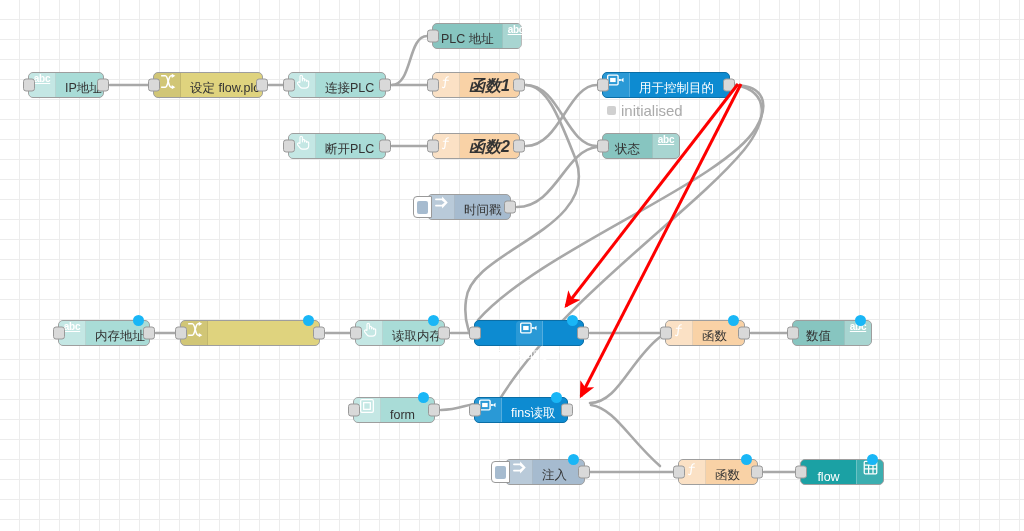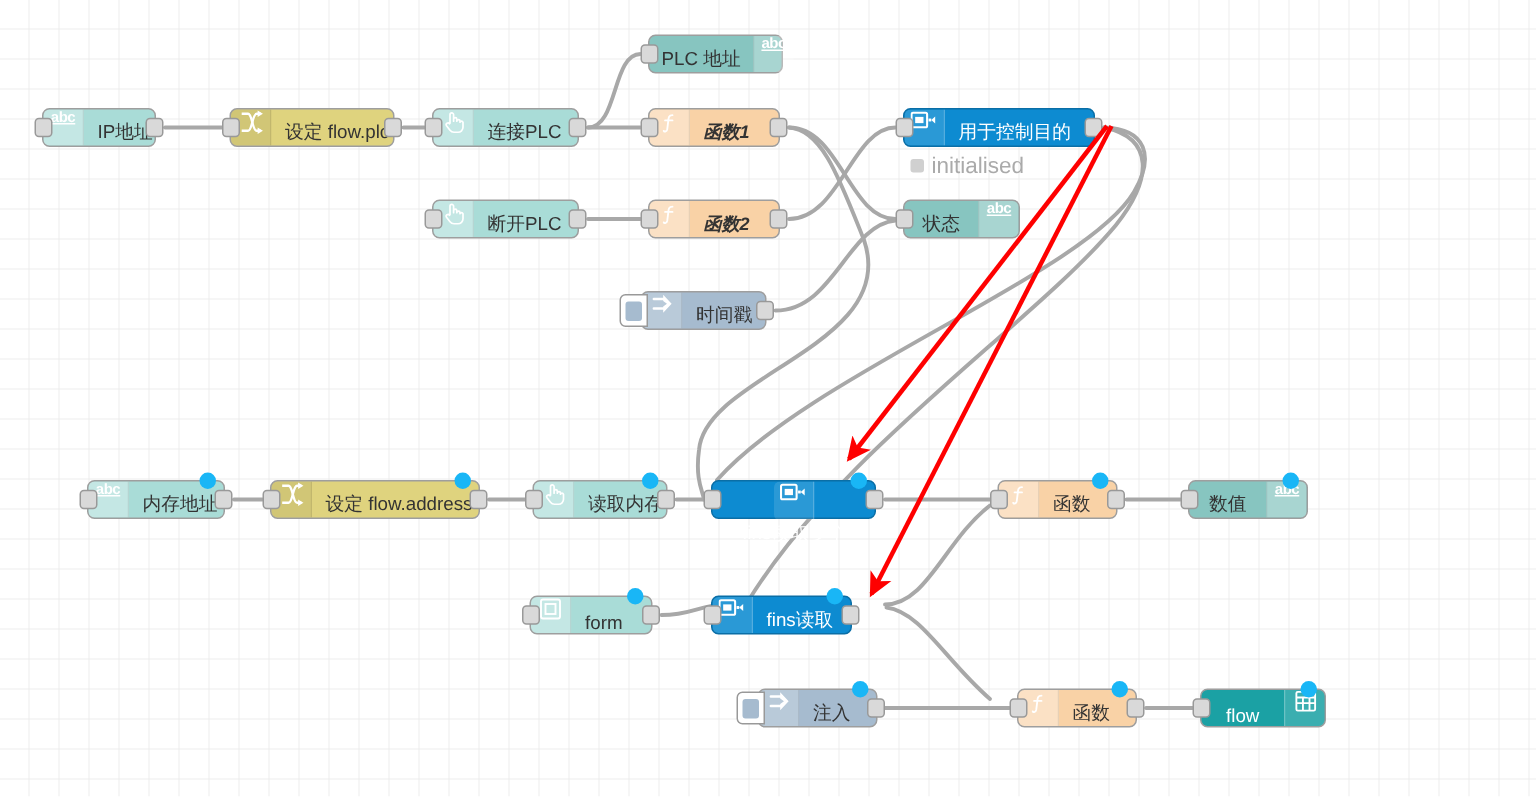--- a/index.html
+++ b/index.html
@@ -37,21 +37,21 @@
   .node .body {
     flex: 1 1 auto;
     display: flex;
     align-items: flex-end;
     justify-content: center;
     height: 100%;
     padding: 0 8px;
     white-space: nowrap;
   }
   .node.leftico .body { justify-content: flex-start; padding-left: 9px; }
-  .label-italic { font-style: italic; font-weight: 600; font-size: 12px; }
+  .label-italic { font-style: italic; font-weight: 600; font-size: 16px; }
 
   
   .icon-cell {
     width: 26px; height: 100%;
     flex: 0 0 26px;
     display:flex; align-items:flex-start; justify-content:center;
     border-right: 1px solid rgba(0,0,0,0.08);
     border-top-left-radius: 4px; border-bottom-left-radius: 4px;
     background: rgba(0,0,0,0.07);
   }
@@ -305,23 +305,20 @@
       </div>
       <div class="node c-yellow leftico" style="left: 180px; top: 320px; width: 140px;">
         <div class="icon-cell">
           <svg width="17" height="17" viewBox="0 0 24 24">
             <path d="M3 4 L9 4 C13 4 13 20 17 20 L21 20" stroke="#ffffff" stroke-width="2.2" fill="none"></path>
             <path d="M3 20 L9 20 C13 20 13 4 17 4 L21 4" stroke="#ffffff" stroke-width="2.2" fill="none"></path>
             <path d="M18 1 L23 4 L18 7 Z" fill="#ffffff"></path>
             <path d="M18 17 L23 20 L18 23 Z" fill="#ffffff"></path>
           </svg>
         </div>
-        <div class="body">
-          <span>设定 flow.address</span>
-        </div>
         <div class="port in"></div>
         <div class="port out"></div>
         <div class="changed-dot"></div>
       </div>
       <div class="node c-teal leftico" style="left: 355px; top: 320px; width: 90px;">
         <div class="icon-cell">
           <svg width="16" height="17" viewBox="0 0 24 24">
             <path d="M9 13 L9 4.5 a1.8 1.8 0 0 1 3.6 0 L12.6 11 L12.6 9 a1.6 1.6 0 0 1 3.2 0 L15.8 11 a1.6 1.6 0 0 1 3.2 0 L19 12 a1.6 1.6 0 0 1 3 0 L22 17 a5 5 0 0 1 -5 5 L13 22 a5 5 0 0 1 -4 -2 L5.5 15.5 a1.8 1.8 0 0 1 3 -2 Z" fill="none" stroke="#ffffff" stroke-width="1.7" stroke-linejoin="round"></path>
           </svg>
         </div>

